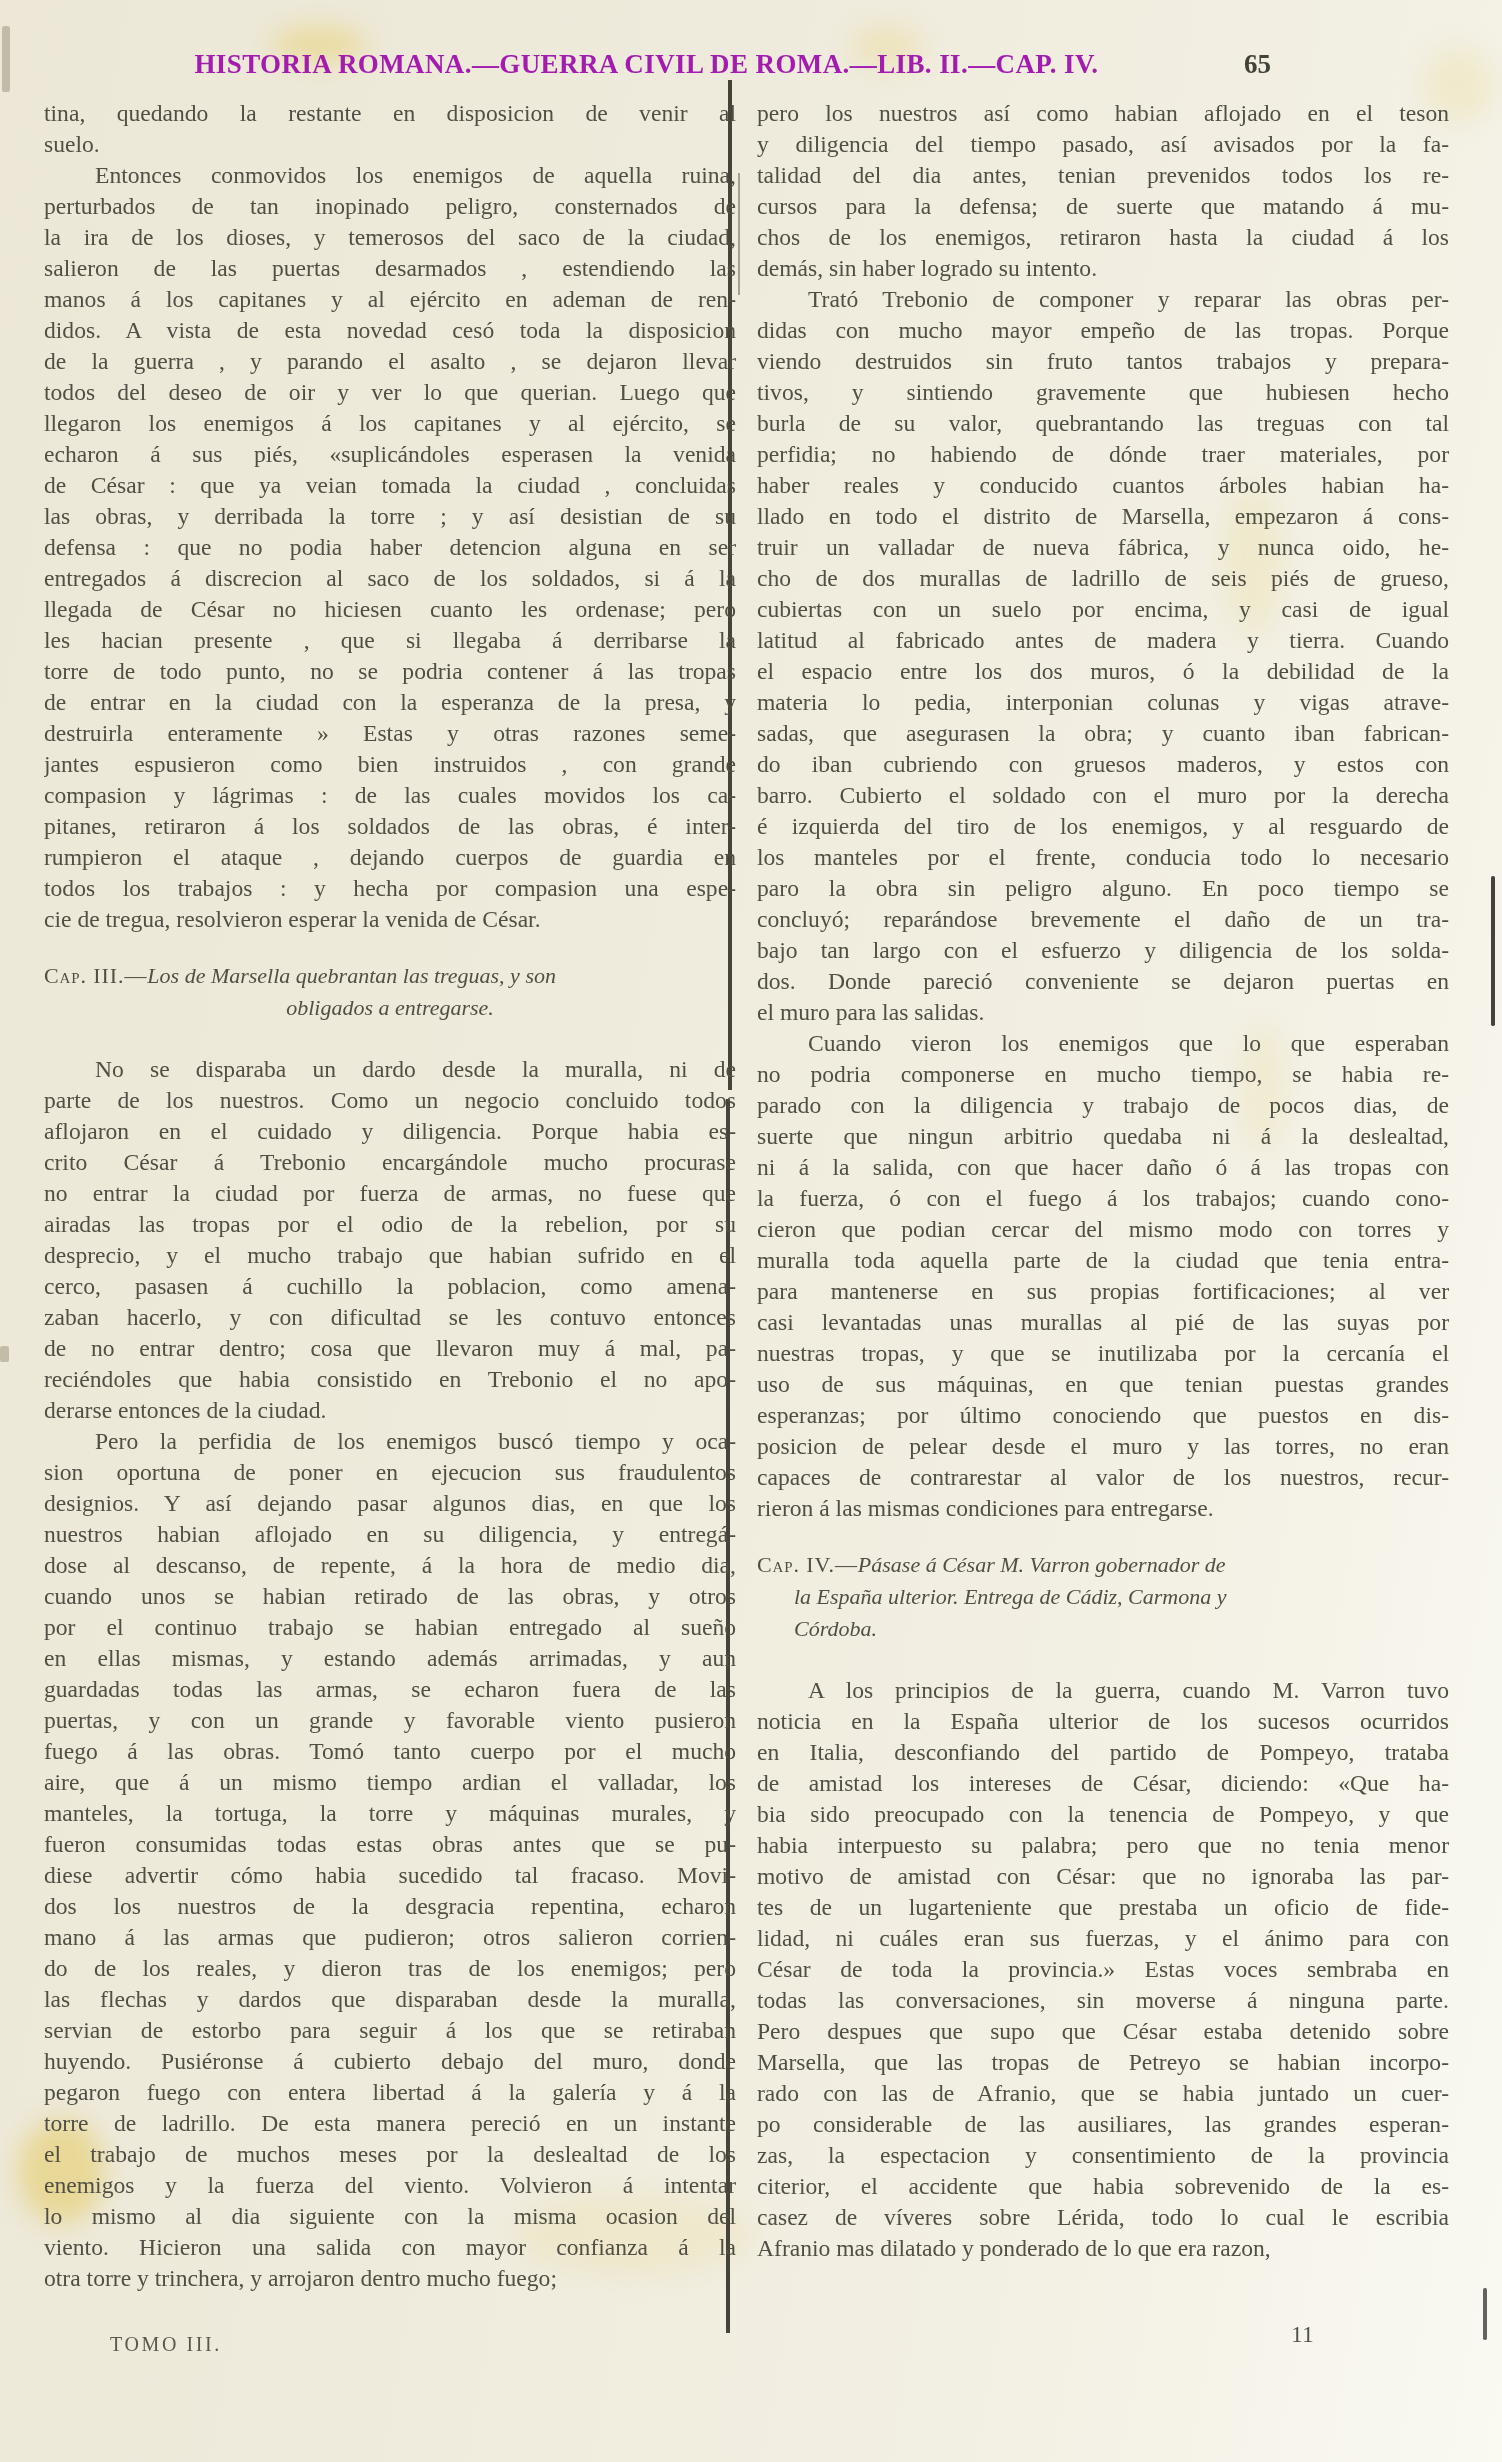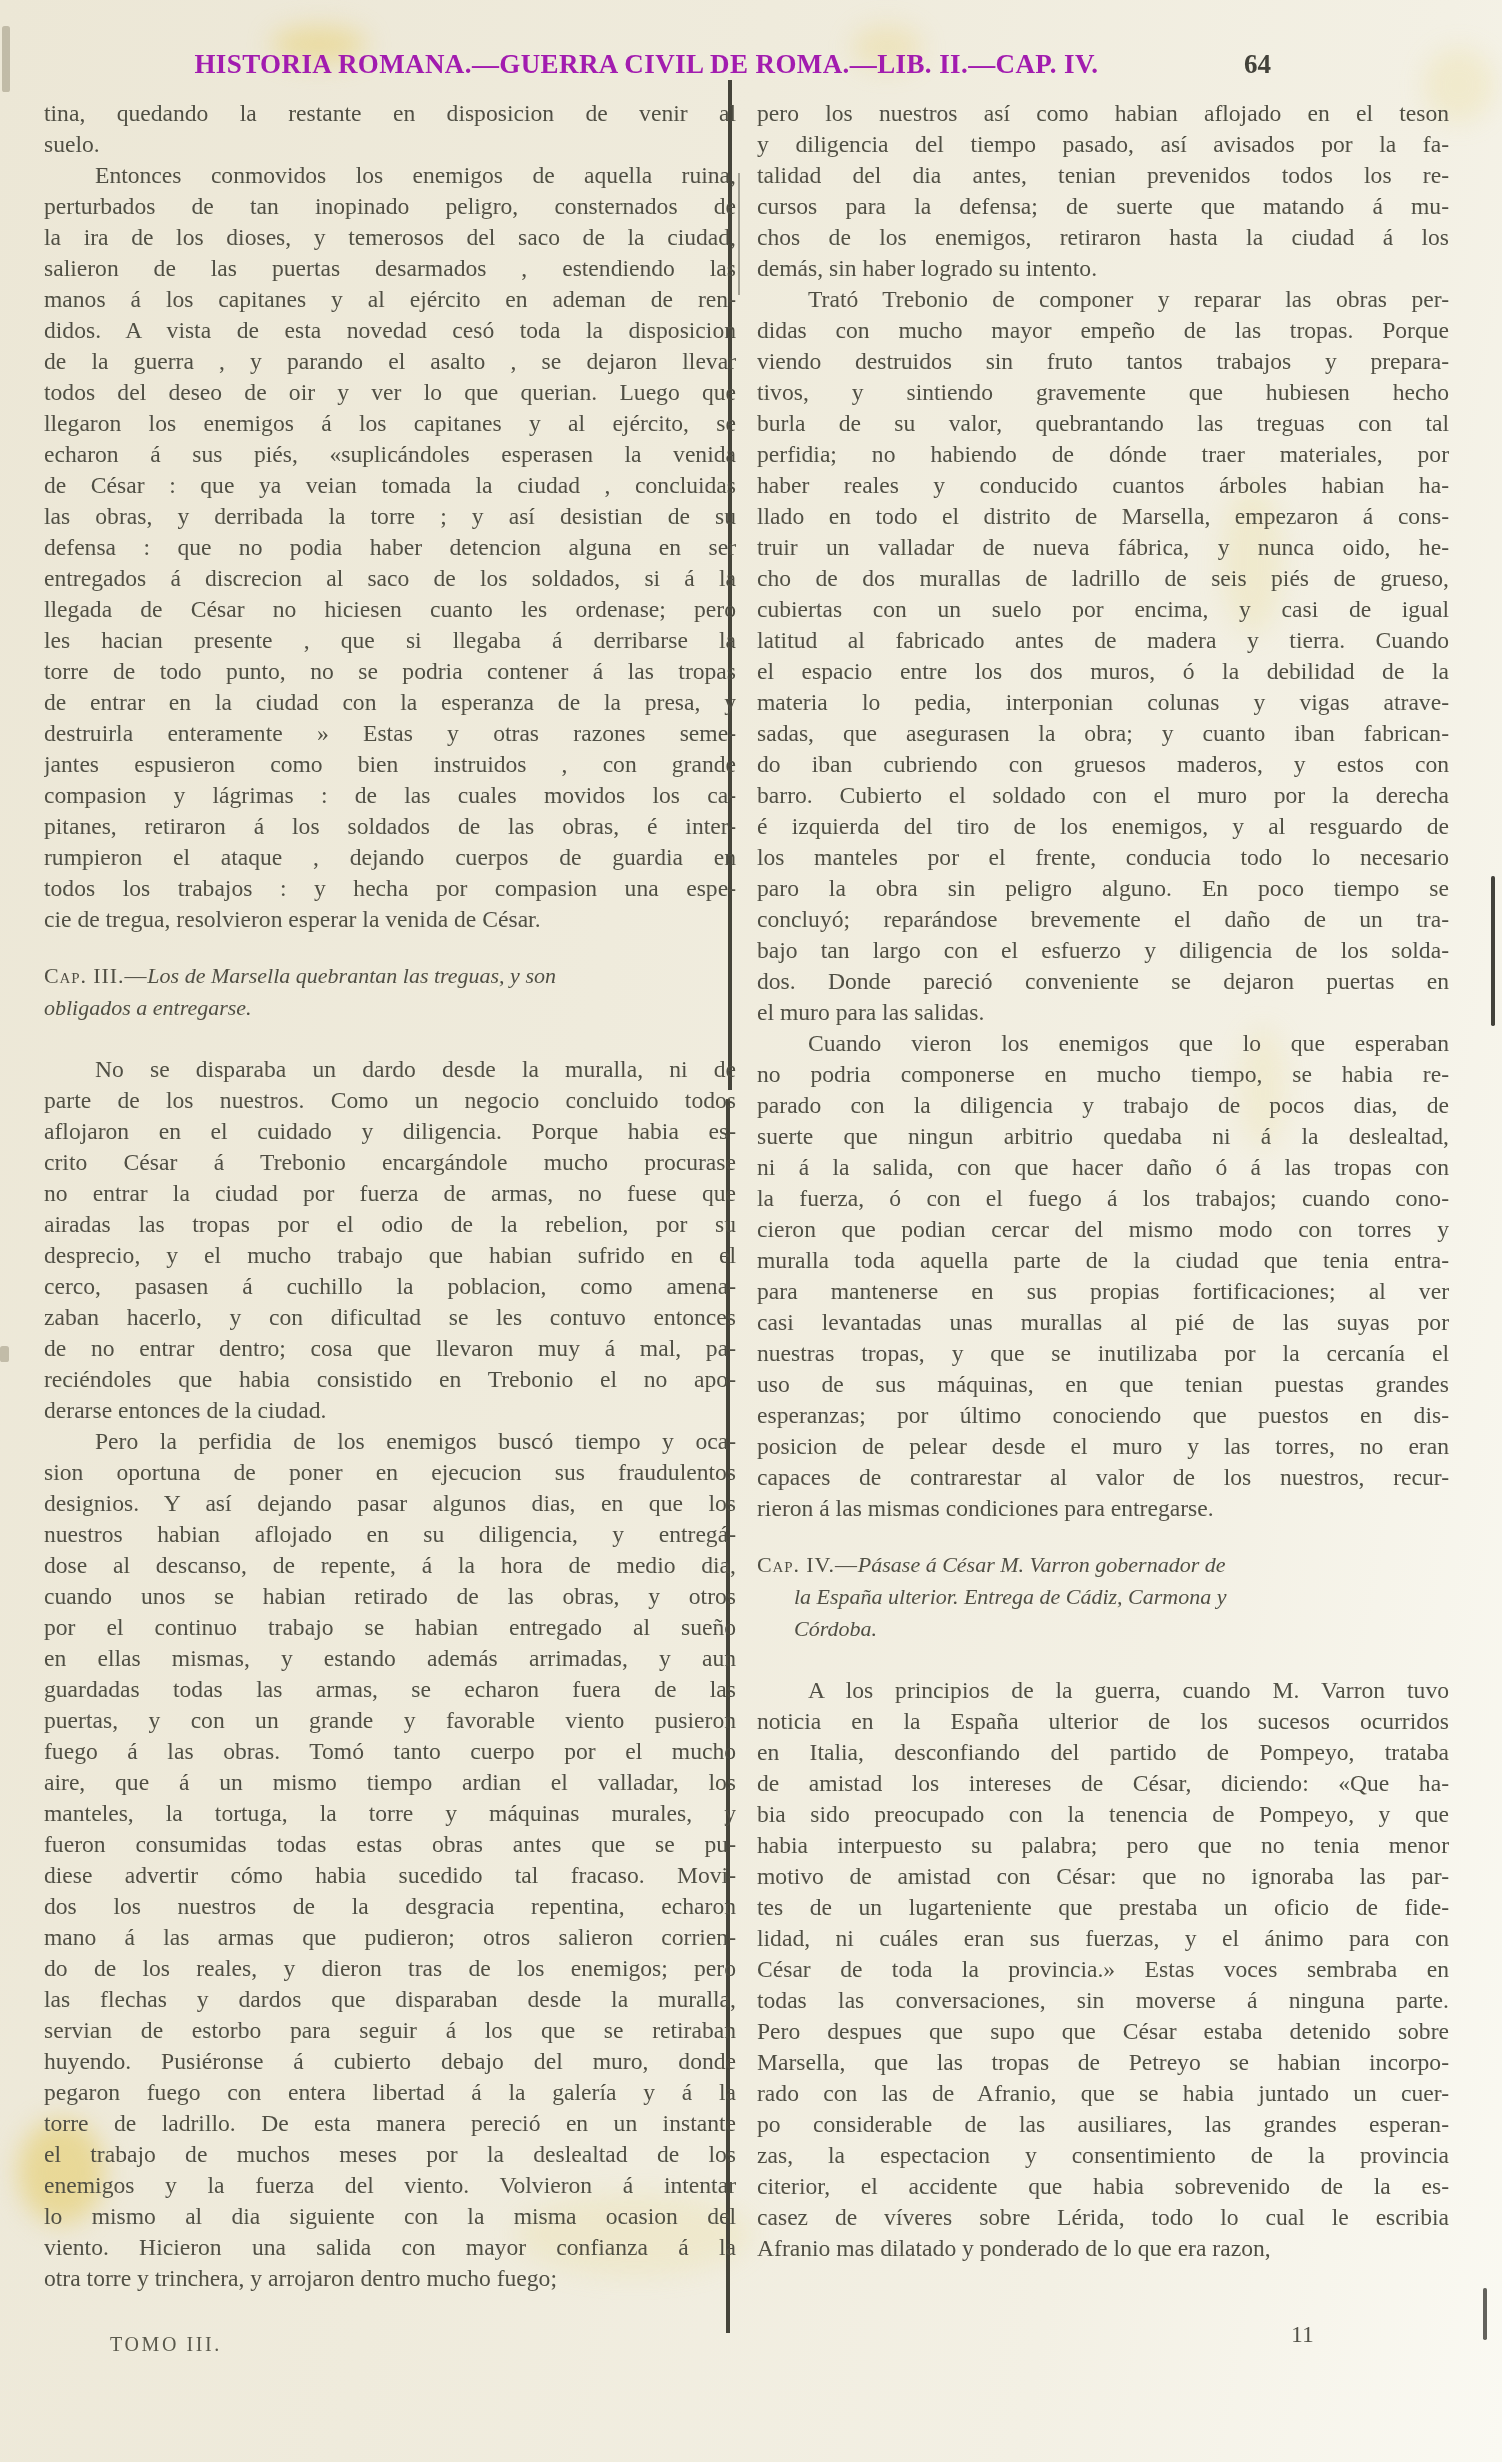--- a/index.html
+++ b/index.html
@@ -38,21 +38,21 @@
     overflow: hidden; white-space: nowrap;
     color: #504f44;
   }
   .line.first { text-indent: 51px; }
   .line.last  { text-align-last: left; white-space: normal; }
 
   .heading { margin: 24.5px 0 30px 0; }
   .hline { height: 32px; line-height: 32px; font-size: 22px; color: #504f44; }
   .hline .lead { font-variant: small-caps; letter-spacing: 0.9px; }
   .hline .it { font-style: italic; }
-  .hline.center { text-align: left; }
+  .hline.center { text-align: center; }
   .hline.indent { padding-left: 37px; }
 
   
   .divider { position: absolute; width: 3.5px; background: #45443a; }
   #divider-seg1 { left: 728px; top: 80px;  height: 1010px; }
   #divider-seg2 { left: 726px; top: 1099px; height: 1234px; }
   #divider-seg3 { left: 738px; top: 173px; height: 122px; width: 1.7px; opacity: .45; }
 
   
   .footer-tomo {
@@ -99,21 +99,21 @@
   <div class="stain st4"></div>
   <div class="stain st5"></div>
   <div class="stain st6"></div>
   <div class="stain st7"></div>
   <div class="sliver" id="sliver1"></div>
   <div class="sliver" id="sliver2"></div>
   <div class="speck" id="speck1"></div>
   <div class="speck" id="speck2"></div>
 
   <div class="header-title">HISTORIA ROMANA.—GUERRA CIVIL DE ROMA.—LIB. II.—CAP. IV.</div>
-  <div class="header-page-number">64</div>
+  <div class="header-page-number">65</div>
 
   <div class="divider" id="divider-seg1"></div>
   <div class="divider" id="divider-seg2"></div>
   <div class="divider" id="divider-seg3"></div>
 
   <div class="col" id="col0">
       <div class="para">
         <div class="line">tina, quedando la restante en disposicion de venir al</div>
         <div class="line last">suelo.</div>
       </div>

